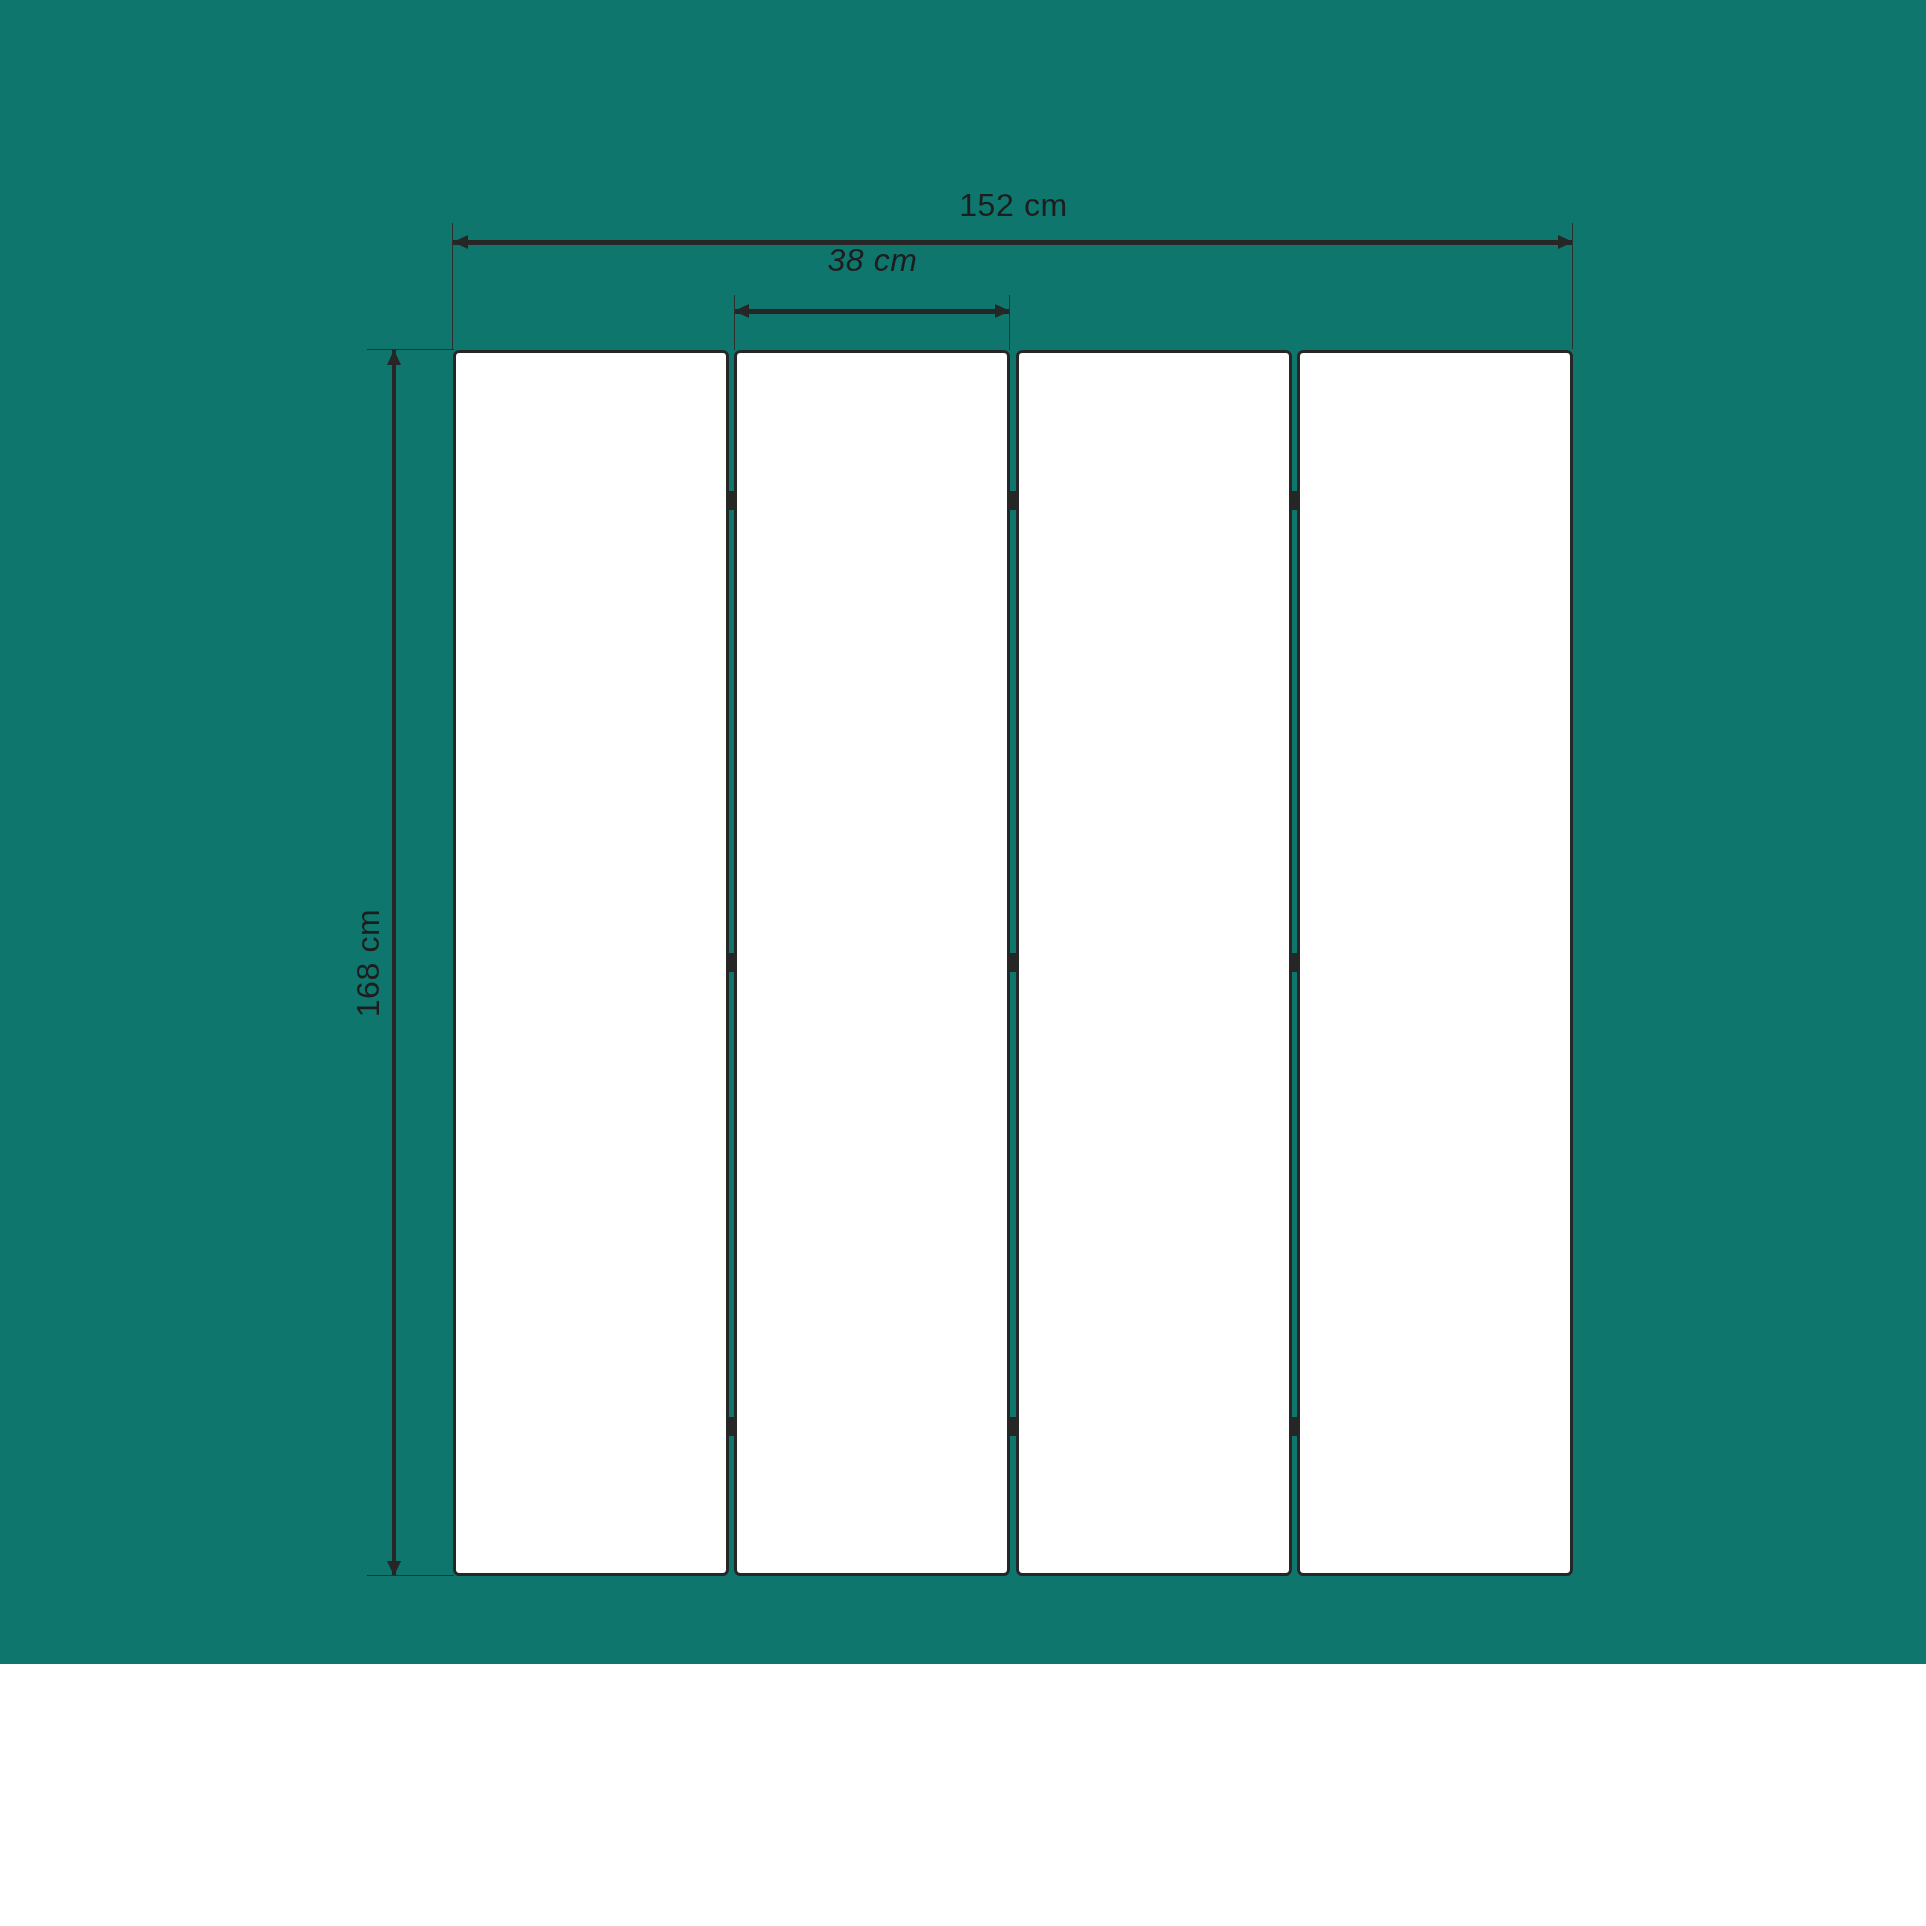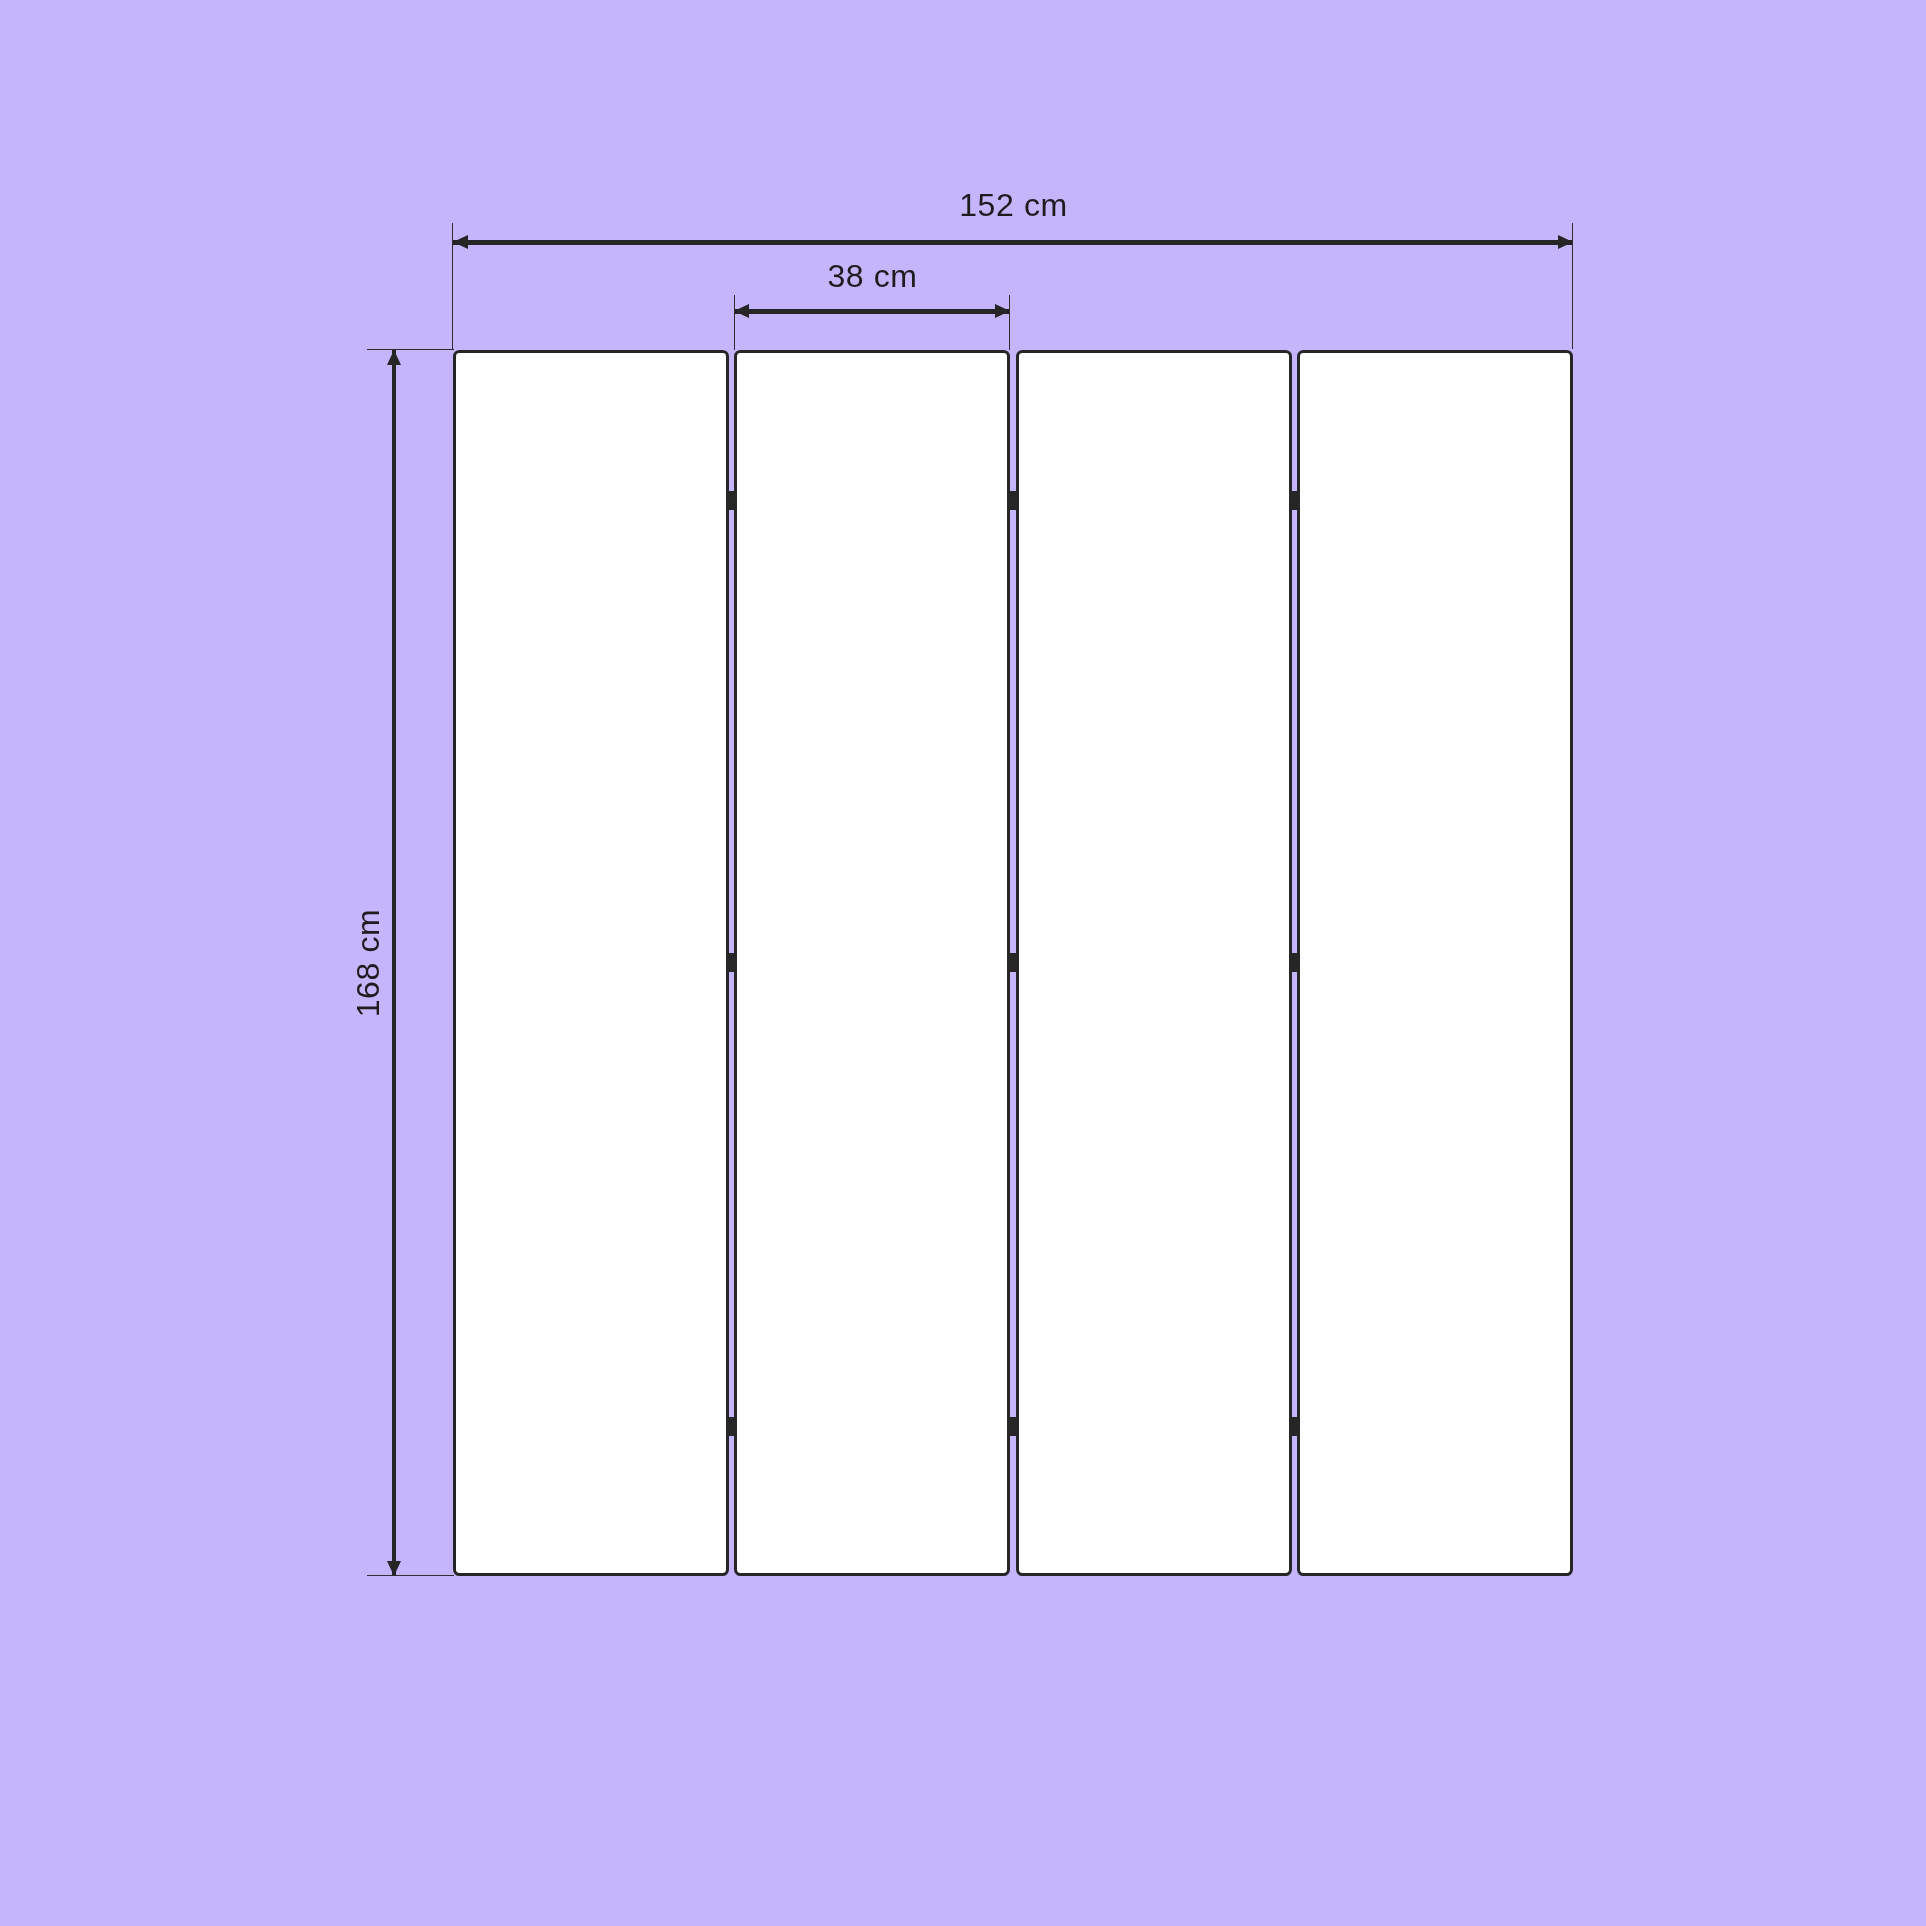--- a/index.html
+++ b/index.html
@@ -3,22 +3,22 @@
 <meta charset="utf-8">
 <style>
   html, body {
     margin: 0;
     padding: 0;
     background: #ffffff;
   }
   .canvas {
     position: relative;
     width: 1926px;
-    height: 1926px;
-    background: #c4b5fd;
+    height: 1664px;
+    background: #0f766e;
     font-family: "Liberation Sans", "DejaVu Sans", sans-serif;
     overflow: hidden;
   }
   .panel {
     position: absolute;
     top: 350px;
     height: 1226px;
     width: 276px;
     box-sizing: border-box;
     border: 3.2px solid #262626;
@@ -95,21 +95,21 @@
   <div class="hinge" style="left:1009px; top:1417px;"></div>
   <div class="hinge" style="left:1291px; top:1417px;"></div>
 
   <div class="dim-label" style="left:885px; top:185px;">152 cm</div>
   <div class="dim-line-h" style="left:453px; top:240px; width:1120px;"></div>
   <div class="arrow arrow-left" style="left:453px;  top:235px;"></div>
   <div class="arrow arrow-right" style="left:1558px; top:235px;"></div>
   <div class="ext-line-v" style="left:452px;  top:223px; height:126px;"></div>
   <div class="ext-line-v" style="left:1572px; top:223px; height:126px;"></div>
 
-  <div class="dim-label" style="left:744px; top:256px;">38 cm</div>
+  <div class="dim-label" style="left:744px; top:240px;font-style:italic;">38 cm</div>
   <div class="dim-line-h" style="left:734px; top:309px; width:276px;"></div>
   <div class="arrow arrow-left" style="left:734px; top:304px;"></div>
   <div class="arrow arrow-right" style="left:995px; top:304px;"></div>
   <div class="ext-line-v" style="left:734px; top:295px; height:55px;"></div>
   <div class="ext-line-v" style="left:1009px; top:295px; height:55px;"></div>
 
   <div class="dim-label rotated" style="left:239px; top:943px;">168 cm</div>
   <div class="dim-line-v" style="left:392px; top:350px; height:1226px;"></div>
   <div class="arrow arrow-up" style="left:387px; top:350px;"></div>
   <div class="arrow arrow-down" style="left:387px; top:1561px;"></div>

